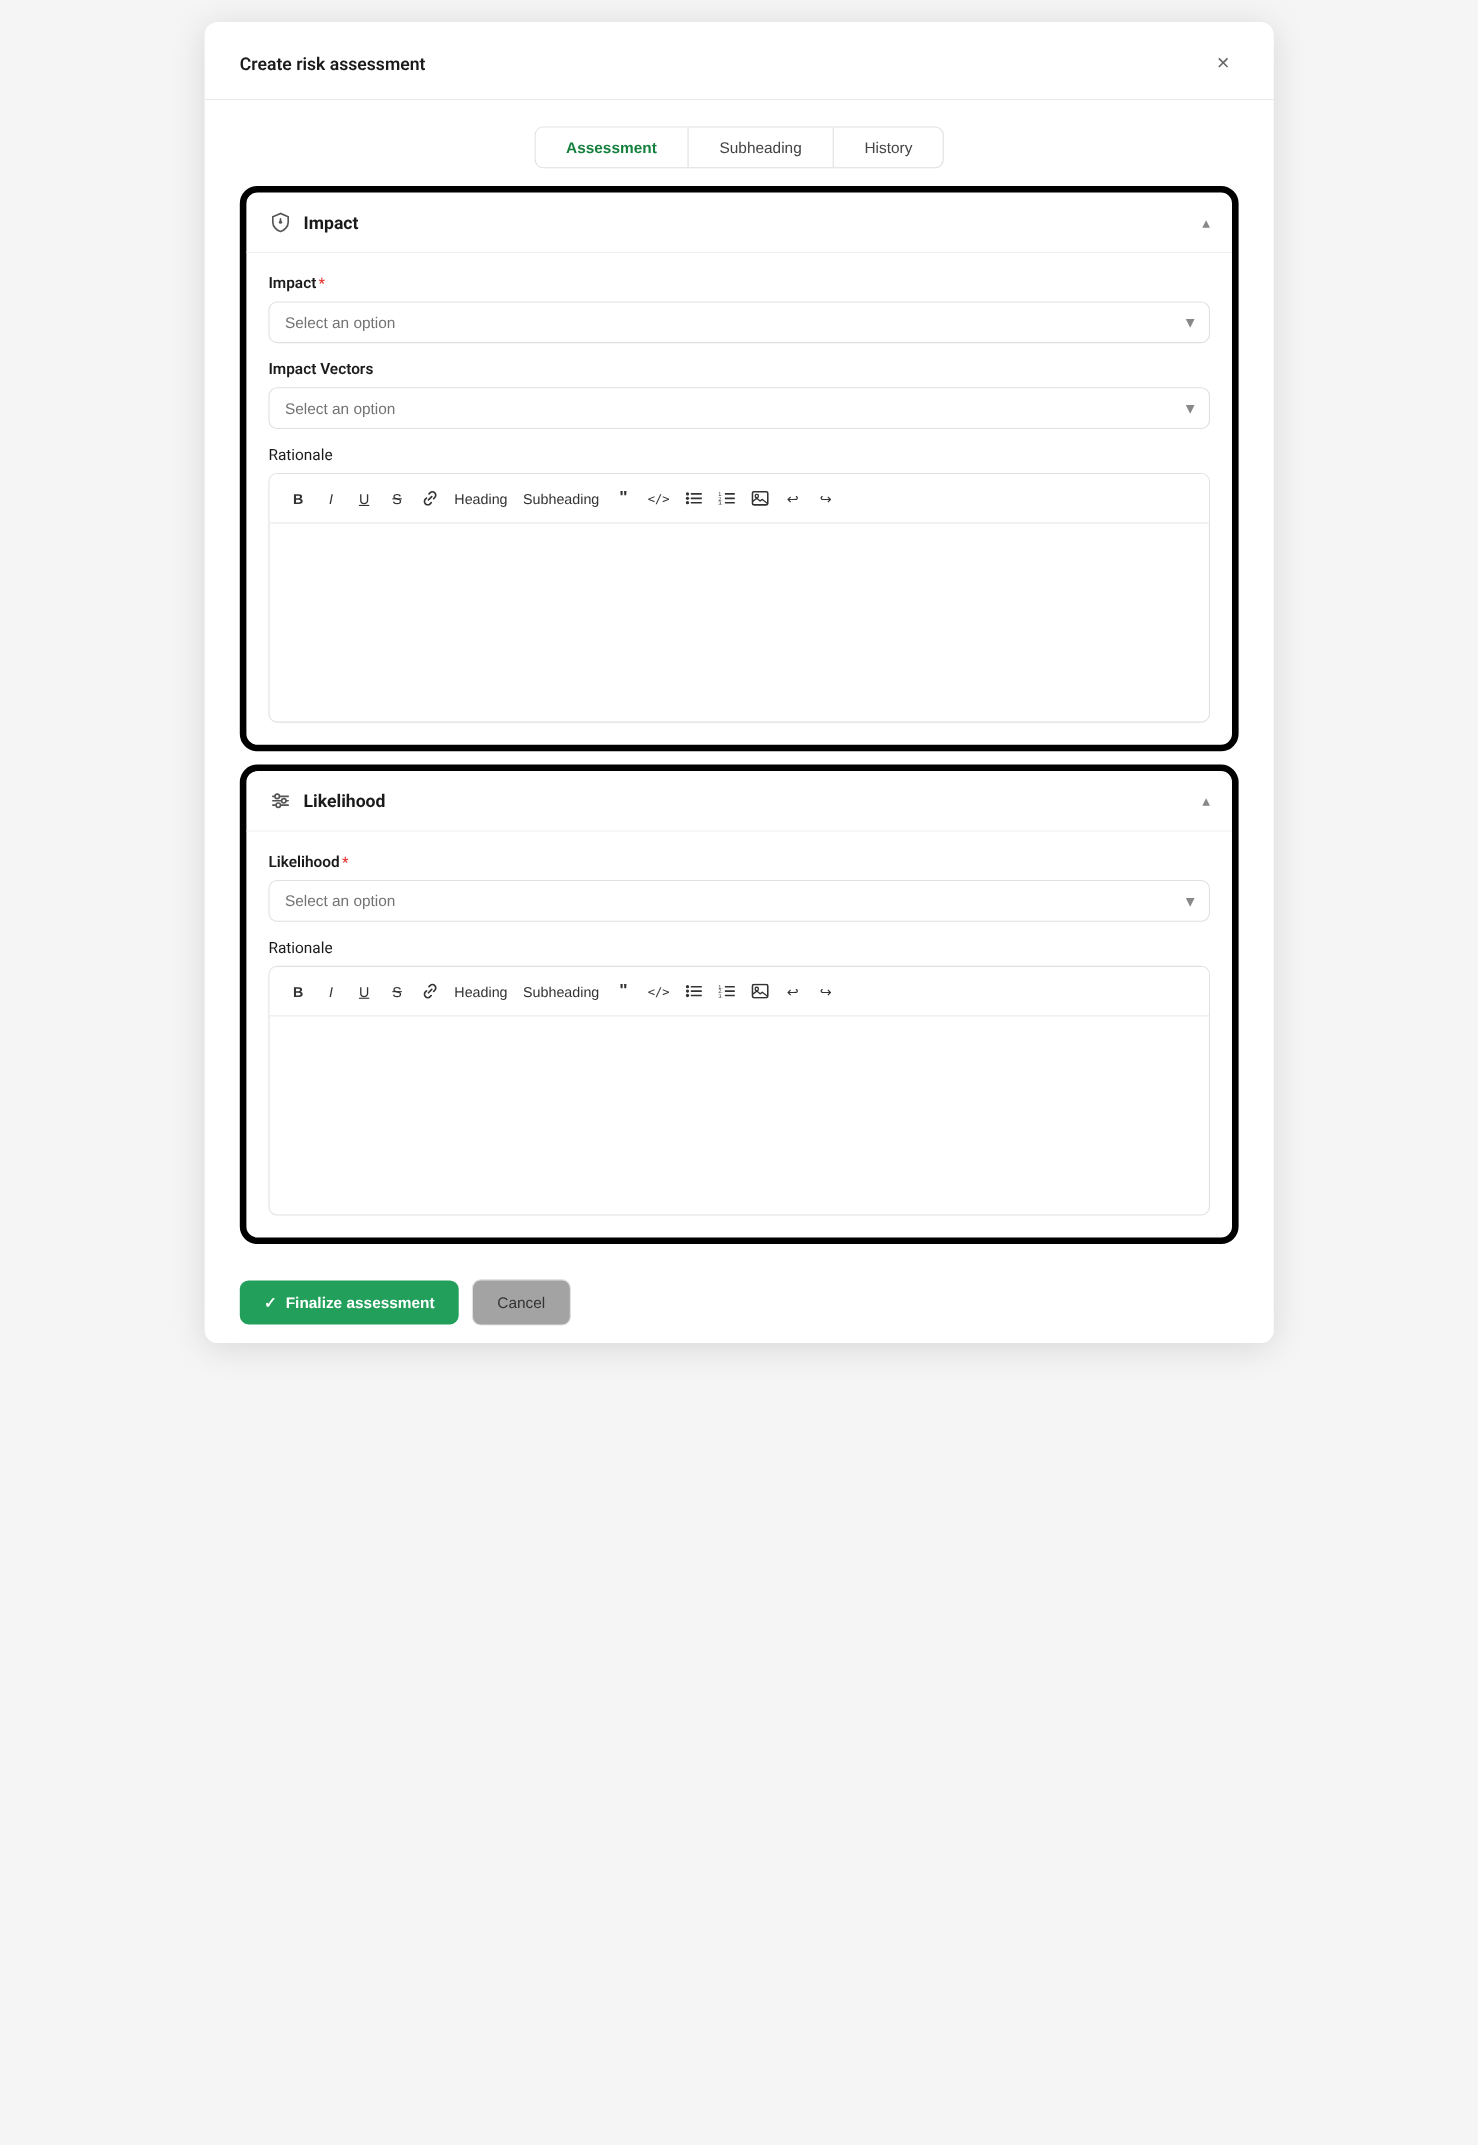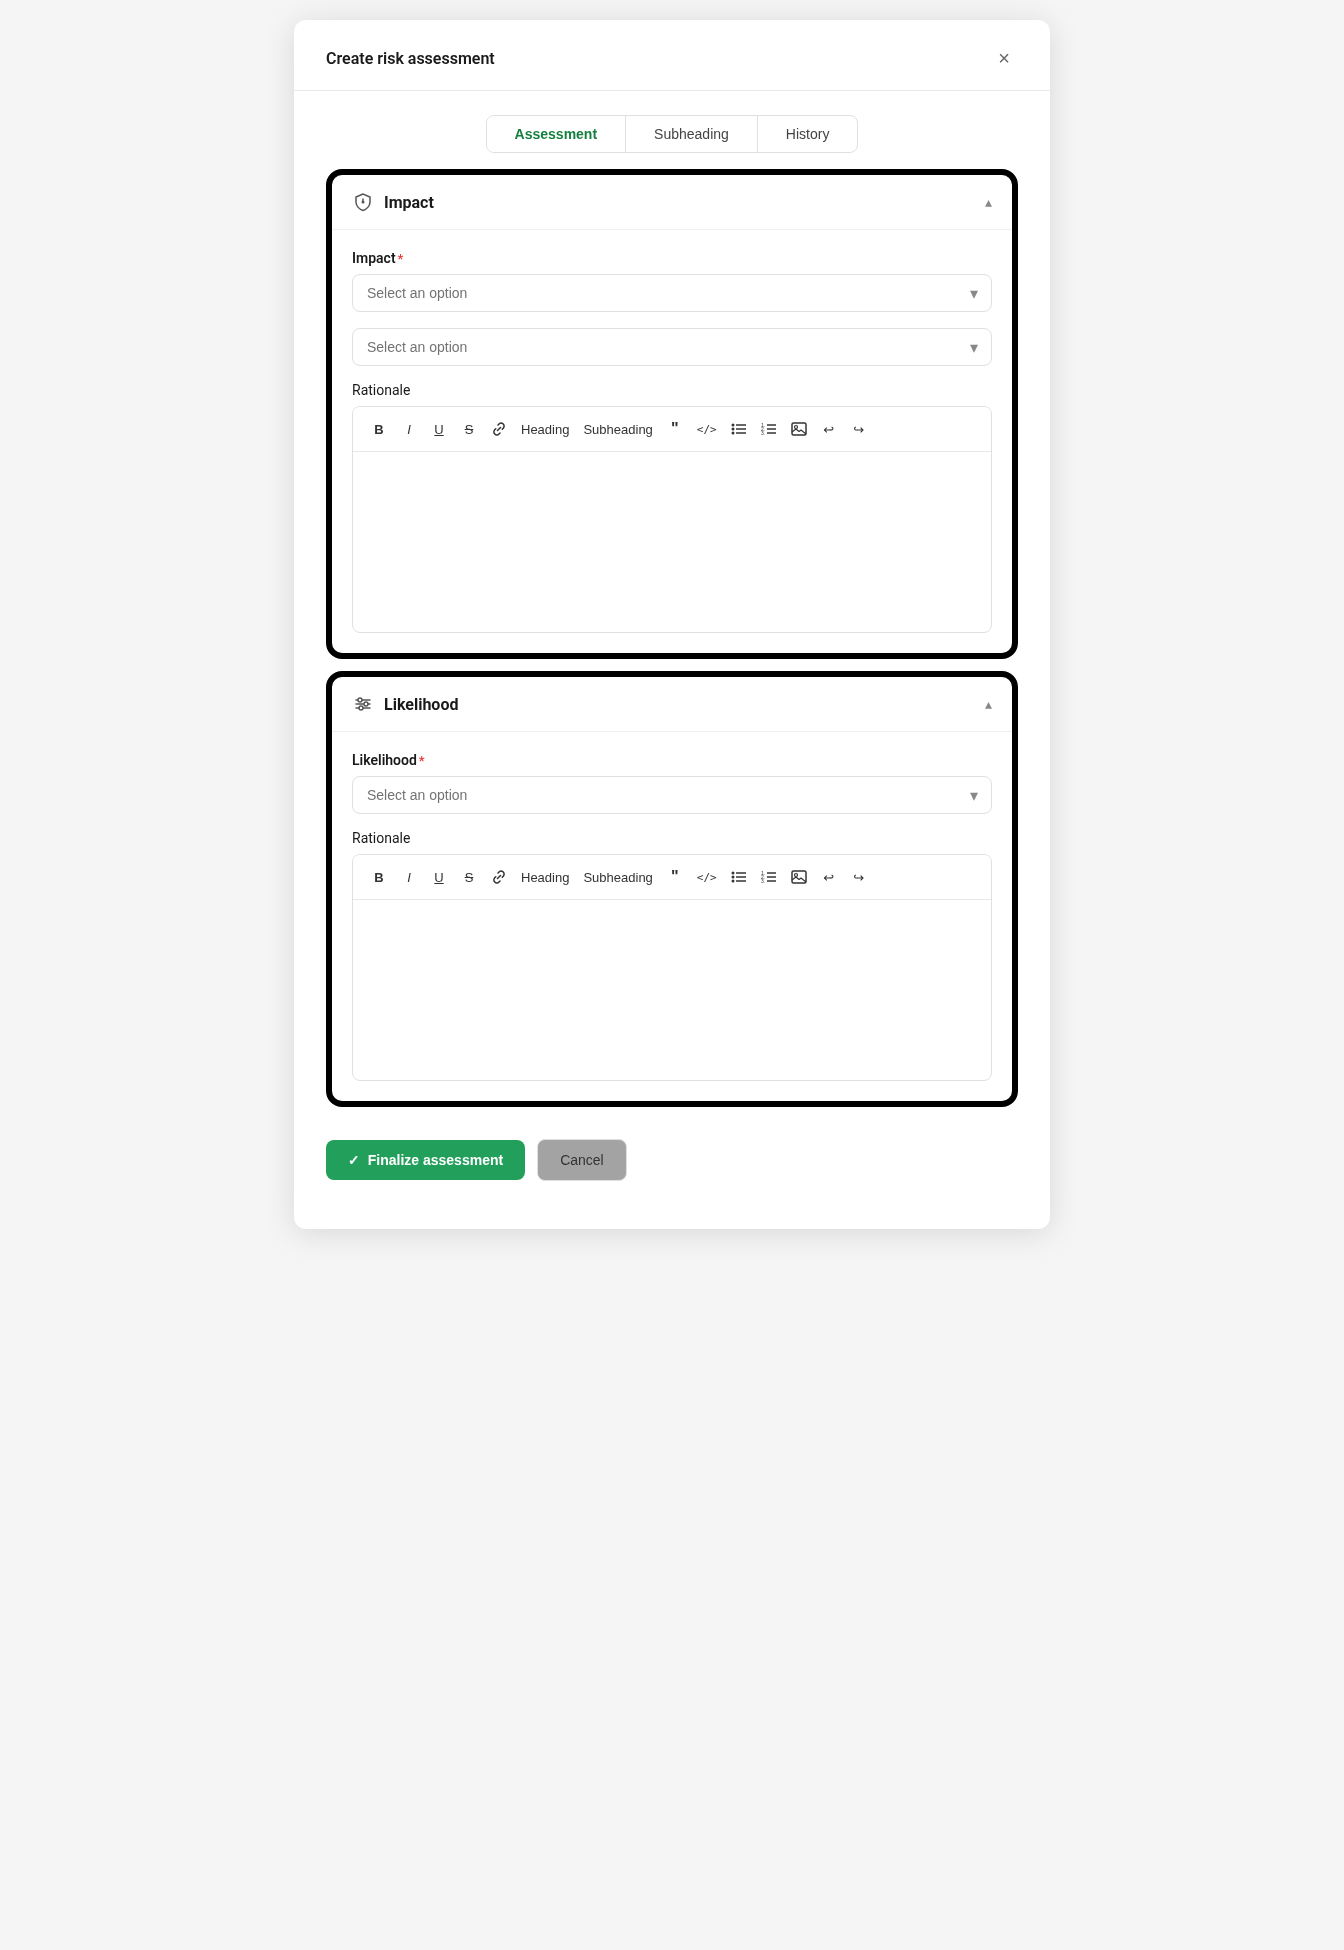--- a/index.html
+++ b/index.html
@@ -8,24 +8,24 @@
       background: #f5f5f5;
       display: flex;
       justify-content: center;
       align-items: flex-start;
       min-height: 100vh;
       padding: 20px;
     }
     .modal {
       background: #fff;
       border-radius: 12px;
-      width: 756px;
+      width: 972px;
       max-width: 100%;
       box-shadow: 0 4px 32px rgba(0,0,0,0.12);
-      padding: 0 0 48px 0;
+      padding: 0 0 16px 0;
       position: relative;
     }
     .modal-header {
       display: flex;
       justify-content: space-between;
       align-items: center;
       padding: 24px 32px 18px 32px;
       border-bottom: 1px solid #e8e8e8;
     }
     .modal-title {
@@ -278,20 +278,23 @@
           </div>
           <div class="select-wrapper">
             <select>
               <option value="" disabled="" selected="">Select an option</option>
             </select>
             <span class="select-chevron">▾</span>
           </div>
         </div>
 
         <div>
+          <div class="field-label">
+            <span>Impact Vectors</span>
+          </div>
           <div class="select-wrapper">
             <select>
               <option value="" disabled="" selected="">Select an option</option>
             </select>
             <span class="select-chevron">▾</span>
           </div>
         </div>
 
         <div>
           <div class="rationale-label">Rationale</div>

